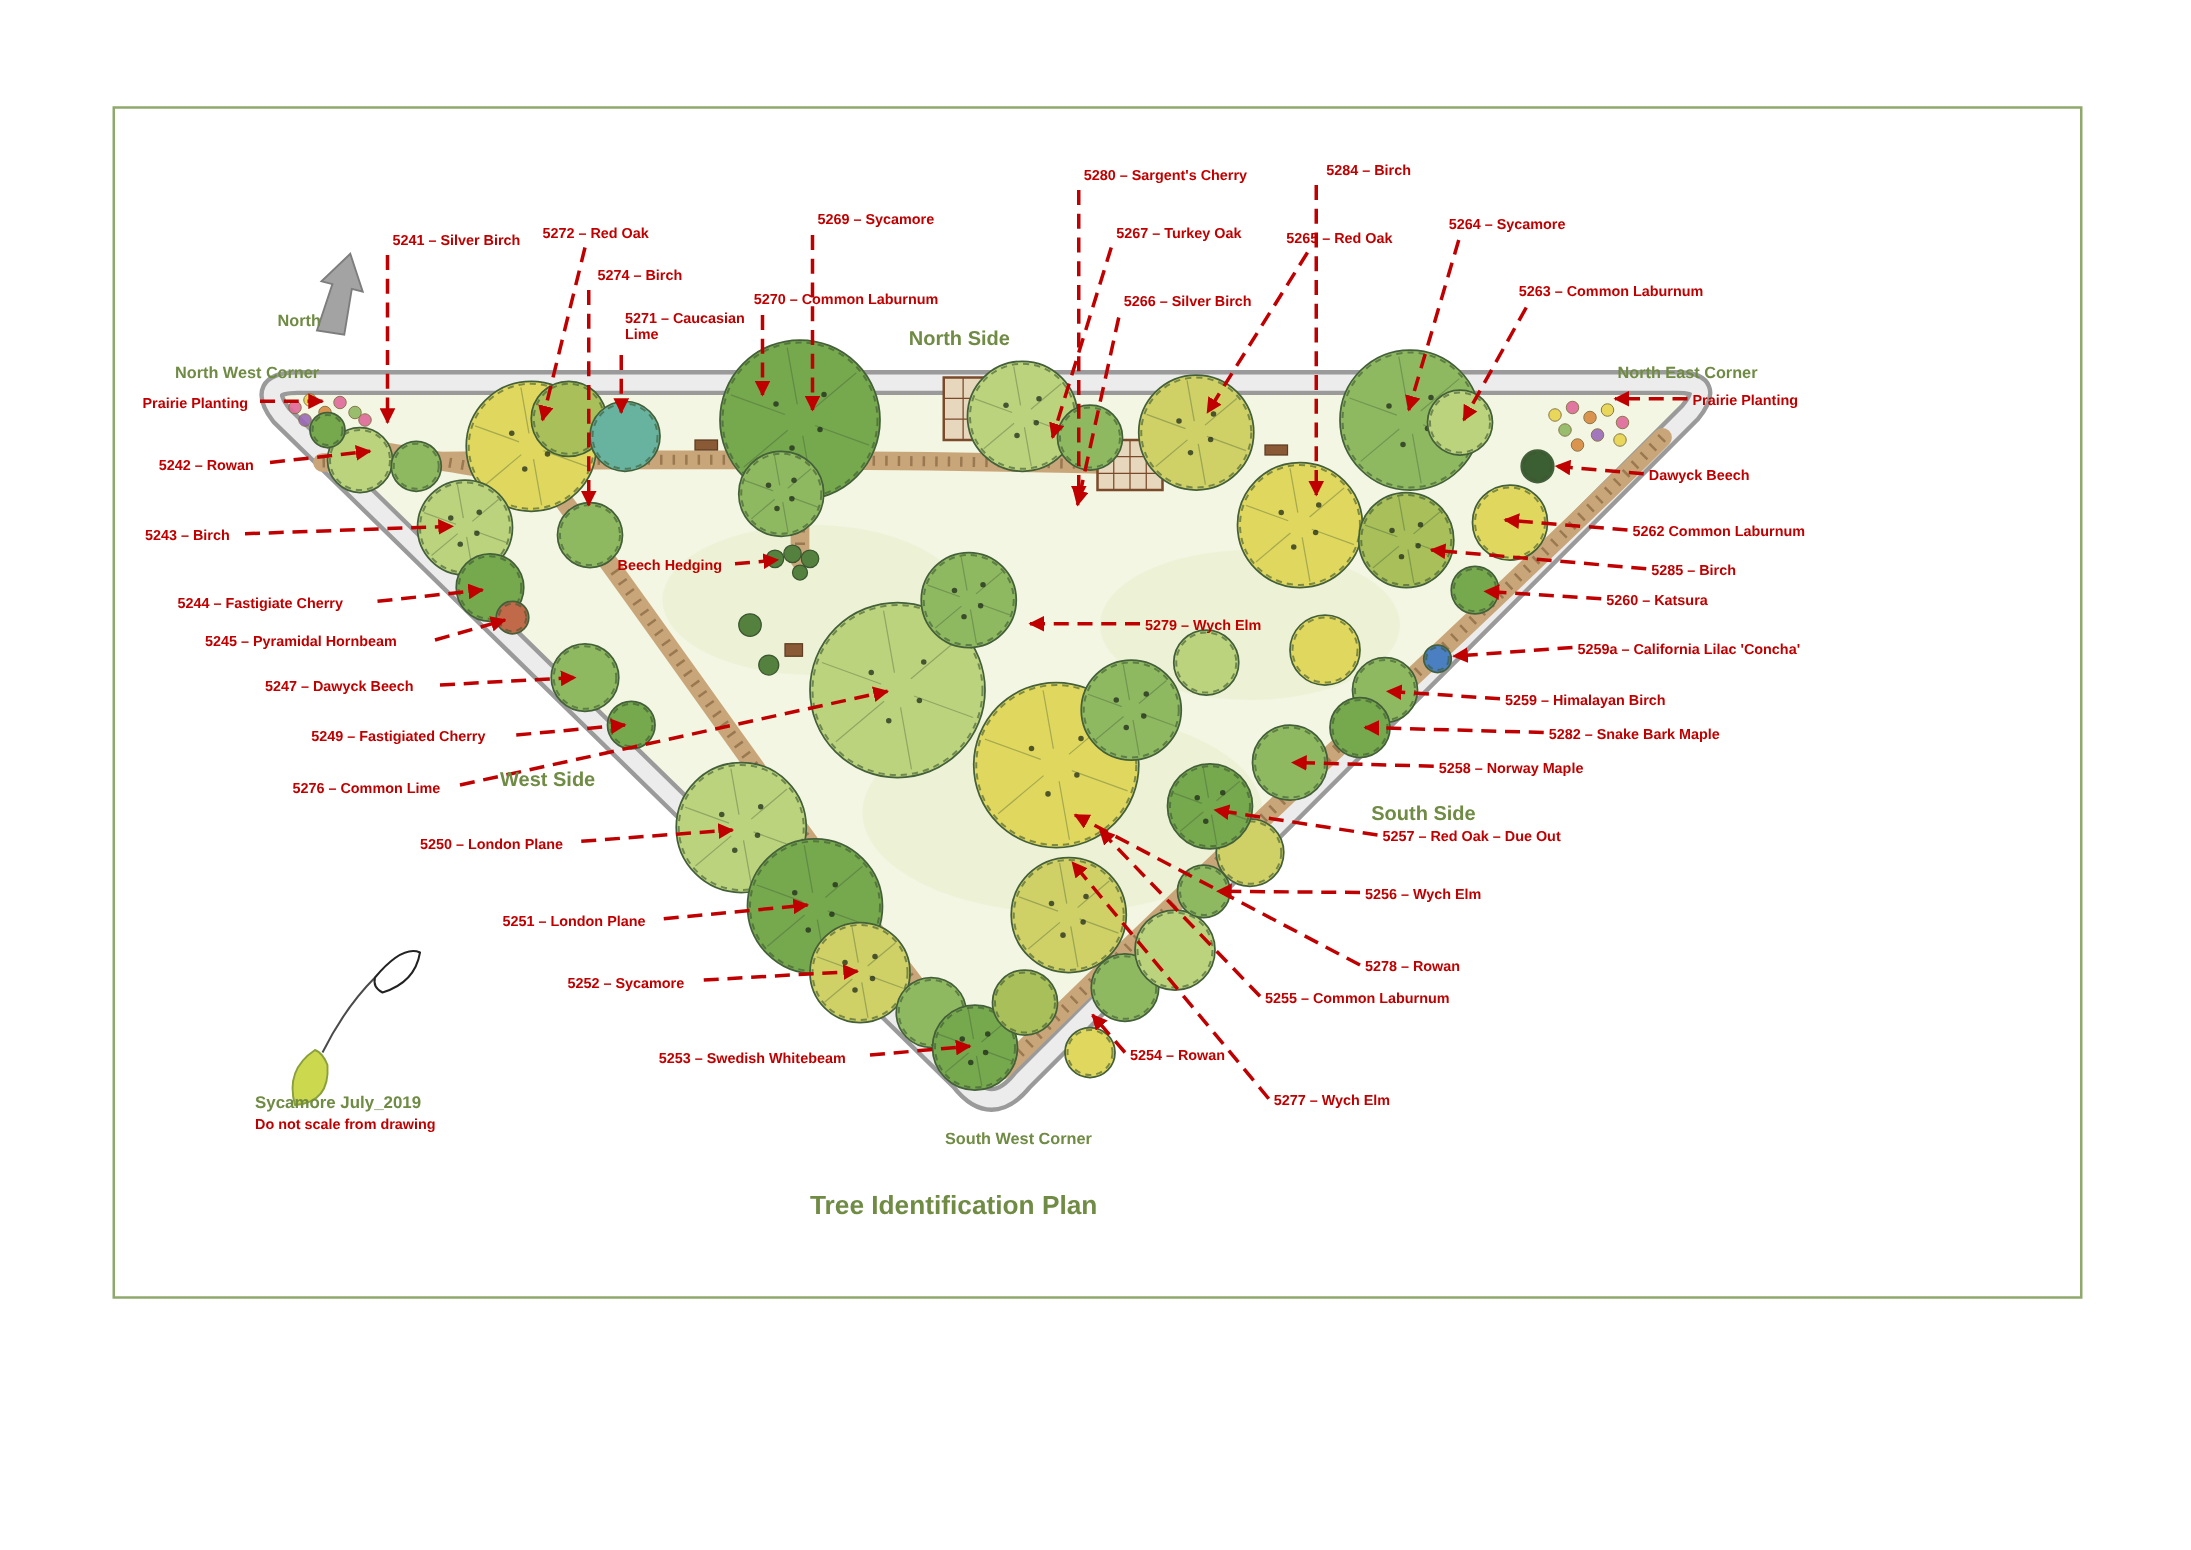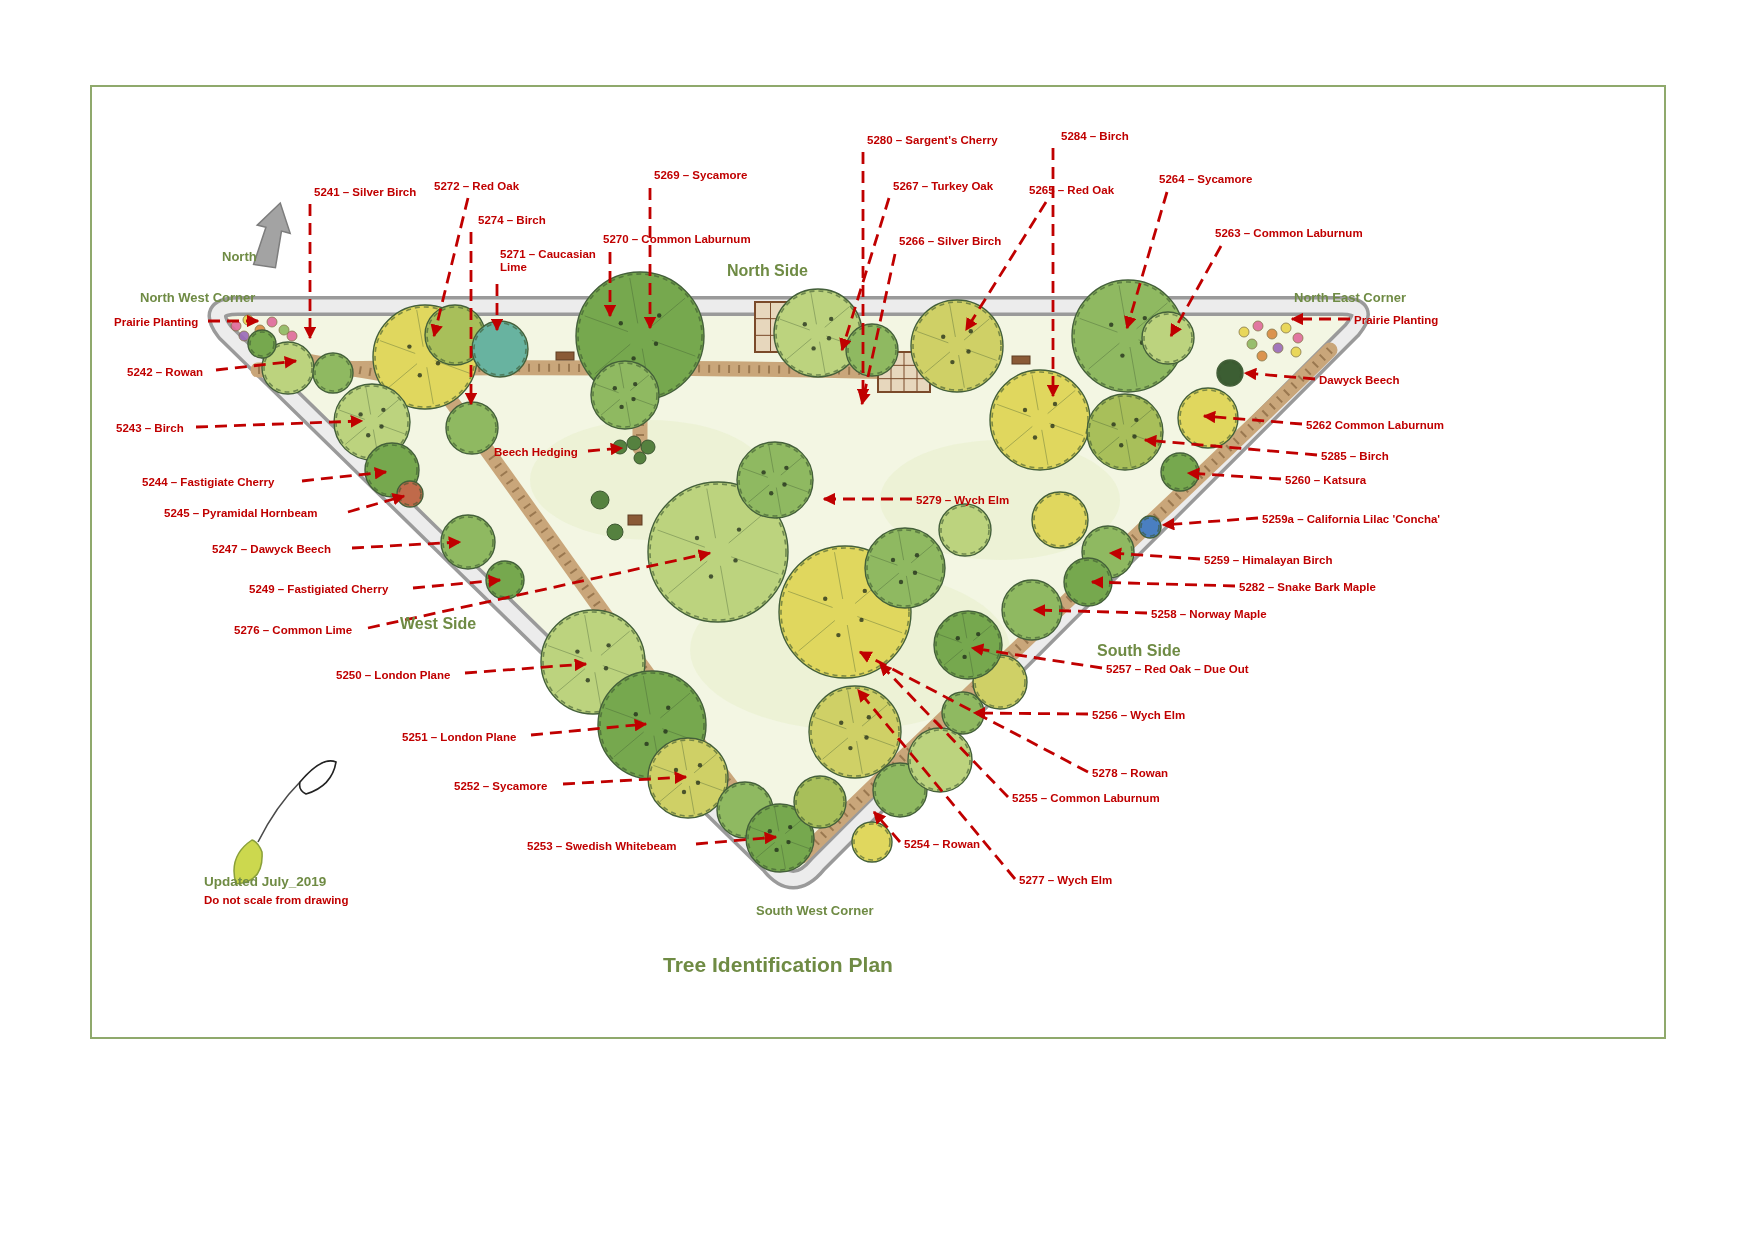--- a/index.html
+++ b/index.html
@@ -3,21 +3,21 @@
 <meta charset="utf-8">
 <style>
   html,body{margin:0;padding:0;background:#ffffff;}
   .page{position:relative;width:1753px;height:1240px;background:#ffffff;overflow:hidden;
         font-family:"Liberation Sans",sans-serif;}
   .frame{position:absolute;left:90px;top:85px;width:1572px;height:950px;border:2px solid #8fa96c;}
   #scene{position:absolute;left:0;top:0;}
   #scene text{font-family:"Liberation Sans",sans-serif;}
   .tl{fill:#c00000;font-weight:bold;font-size:11.5px;}
   .al{fill:#6f8b44;font-weight:bold;}
-  .title{position:absolute;left:663px;top:953px;font-size:21px;font-weight:bold;color:#6f8b44;}
+  .title{position:absolute;left:648px;top:953px;font-size:21px;font-weight:bold;color:#6f8b44;}
   .updated{position:absolute;left:204px;top:874px;font-size:13.5px;font-weight:bold;color:#6f8b44;}
   .warning{position:absolute;left:204px;top:894px;font-size:11.5px;font-weight:bold;color:#c00000;}
   .logo{position:absolute;left:196px;top:778px;color:#141414;font-family:"Liberation Serif",serif;line-height:1.05;}
   .logo1{font-size:28px;letter-spacing:1px;}
   .logo2{font-size:28px;letter-spacing:3px;margin-left:28px;}
 </style>
 </head>
 <body>
 
 <div class="page">
@@ -552,16 +552,16 @@
       <text x="1019" y="884" class="tl">5277 – Wych Elm</text>
       <text x="140" y="302" class="al" font-size="13">North West Corner</text>
       <text x="727" y="276" class="al" font-size="16">North Side</text>
       <text x="1294" y="302" class="al" font-size="13">North East Corner</text>
       <text x="400" y="629" class="al" font-size="16">West Side</text>
       <text x="1097" y="656" class="al" font-size="16">South Side</text>
       <text x="756" y="915" class="al" font-size="13">South West Corner</text>
       <text x="222" y="261" class="al" font-size="13">North</text>
     </svg>
 
-  <div class="updated">Updated July_2019</div>
+  <div class="updated">Sycamore July_2019</div>
   <div class="warning">Do not scale from drawing</div>
   <div class="title">Tree Identification Plan</div>
 </div>
 
 </body></html>

